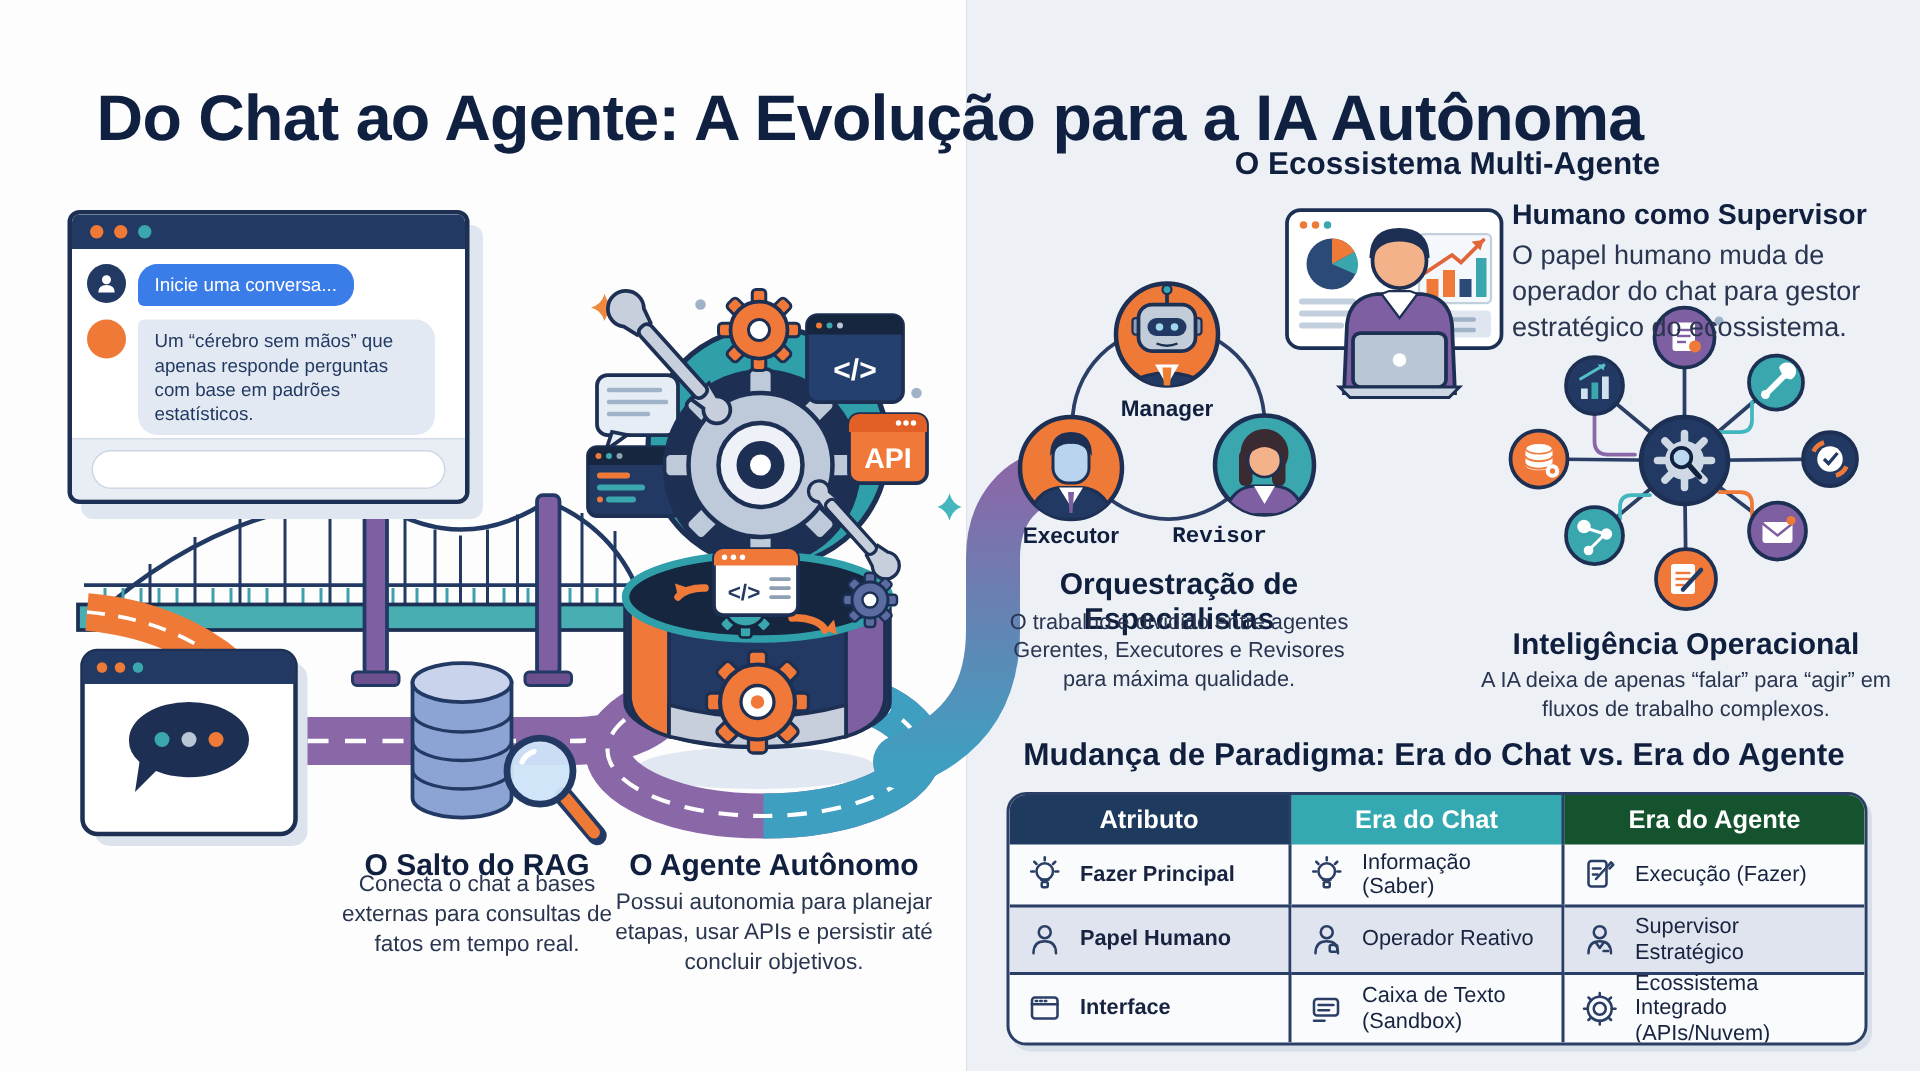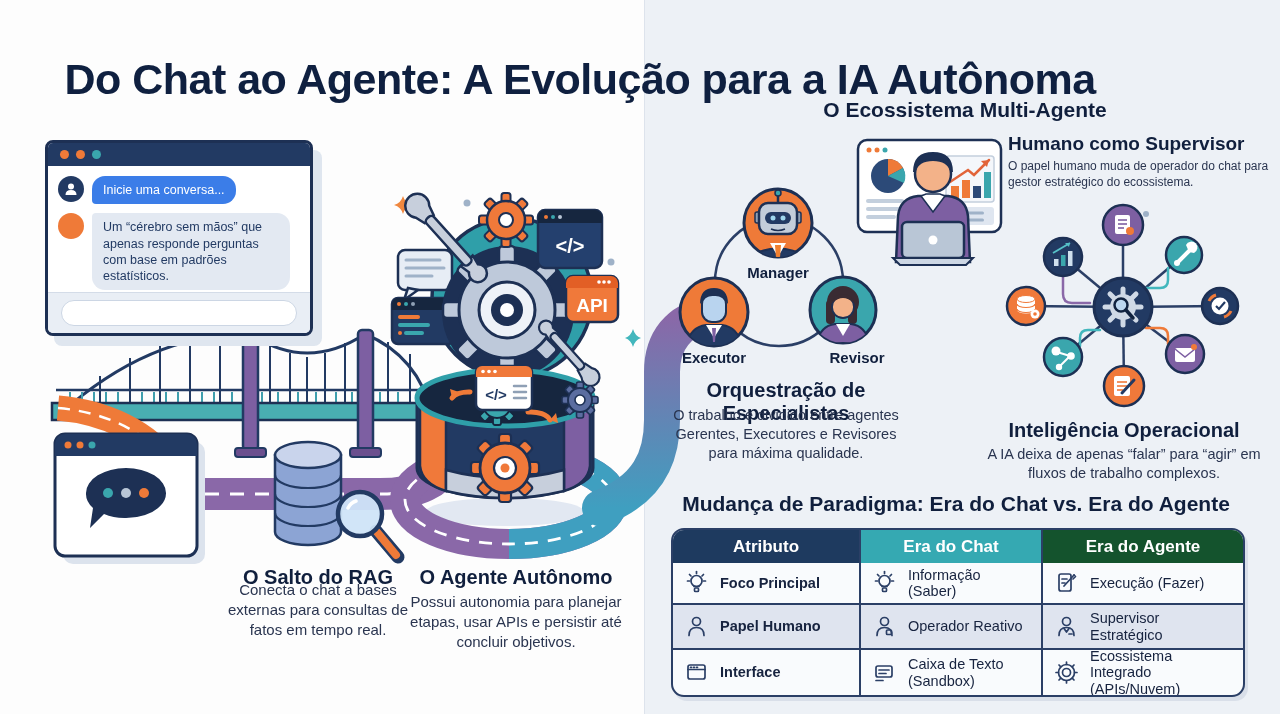--- a/index.html
+++ b/index.html
@@ -564,25 +564,25 @@
       <span class="chat-input"></span>
     </div>
   </div>
 
   <div class="sub-head" style="left:198px;top:566px;width:240px;">O Salto do RAG</div>
   <div class="body-text" style="left:218px;top:580px;width:200px;">Conecta o chat a bases externas para consultas de fatos em tempo real.</div>
   <div class="sub-head" style="left:396px;top:566px;width:240px;">O Agente Autônomo</div>
   <div class="body-text" style="left:400px;top:592px;width:232px;">Possui autonomia para planejar etapas, usar APIs e persistir até concluir objetivos.</div>
 
   <div class="sub-head leftalign" style="left:1008px;top:133px;width:270px;font-size:19px;">Humano como Supervisor</div>
-  <div class="body-text leftalign" style="left:1008px;top:159px;width:272px;font-size:12px;">O papel humano muda de operador do chat para gestor estratégico do ecossistema.</div>
+  <div class="body-text leftalign" style="left:1008px;top:159px;width:272px;font-size:18px;">O papel humano muda de operador do chat para gestor estratégico do ecossistema.</div>
 
   <div class="avatar-label" style="left:718px;top:264px;width:120px;">Manager</div>
   <div class="avatar-label" style="left:654px;top:349px;width:120px;">Executor</div>
-  <div class="avatar-label" style="left:797px;top:349px;width:120px;">Revisor</div>
+  <div class="avatar-label" style="left:753px;top:349px;width:120px;font-family:Liberation Mono, monospace;">Revisor</div>
 
   <div class="sub-head" style="left:650px;top:379px;width:272px;">Orquestração de Especialistas</div>
   <div class="body-text" style="left:661px;top:406px;width:250px;font-size:14.5px;">O trabalho é dividido entre agentes Gerentes, Executores e Revisores para máxima qualidade.</div>
 
   <div class="sub-head" style="left:989px;top:419px;width:270px;">Inteligência Operacional</div>
   <div class="body-text" style="left:987px;top:445px;width:274px;font-size:14.5px;">A IA deixa de apenas “falar” para “agir” em fluxos de trabalho complexos.</div>
 
   <div class="sub-head" style="left:671px;top:492px;width:570px;font-size:21px;">Mudança de Paradigma: Era do Chat vs. Era do Agente</div>
   <div class="ptable">
     <div class="th a">Atributo</div>
@@ -593,21 +593,21 @@
       <svg class="ticon" viewBox="0 0 27 27">
           <circle cx="13.5" cy="11" r="5.5"></circle>
           <path d="M11 16.5 h5"></path>
           <rect x="11.5" y="18" width="4" height="3.5" rx="1"></rect>
           <line x1="13.5" y1="1.5" x2="13.5" y2="3.5"></line>
           <line x1="4.5" y1="11" x2="6.5" y2="11"></line>
           <line x1="20.5" y1="11" x2="22.5" y2="11"></line>
           <line x1="6.5" y1="4.5" x2="8" y2="6"></line>
           <line x1="20.5" y1="4.5" x2="19" y2="6"></line>
         </svg>
-      <span class="attr">Foco Principal</span>
+      <span class="attr">Fazer Principal</span>
     </div>
     <div class="cell cb2" style="border-top:none;">
       <svg class="ticon" viewBox="0 0 27 27">
           <circle cx="13.5" cy="11" r="5.5"></circle>
           <path d="M11 16.5 h5"></path>
           <rect x="11.5" y="18" width="4" height="3.5" rx="1"></rect>
           <line x1="13.5" y1="1.5" x2="13.5" y2="3.5"></line>
           <line x1="4.5" y1="11" x2="6.5" y2="11"></line>
           <line x1="20.5" y1="11" x2="22.5" y2="11"></line>
           <line x1="6.5" y1="4.5" x2="8" y2="6"></line>

